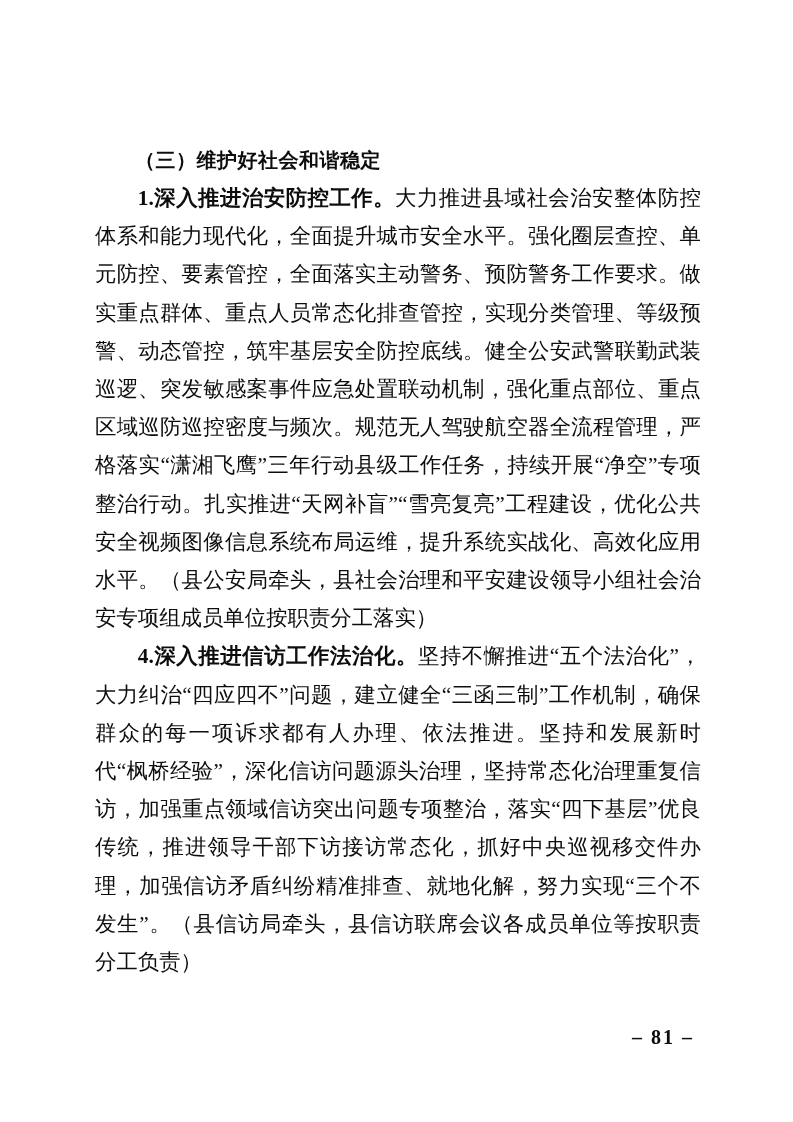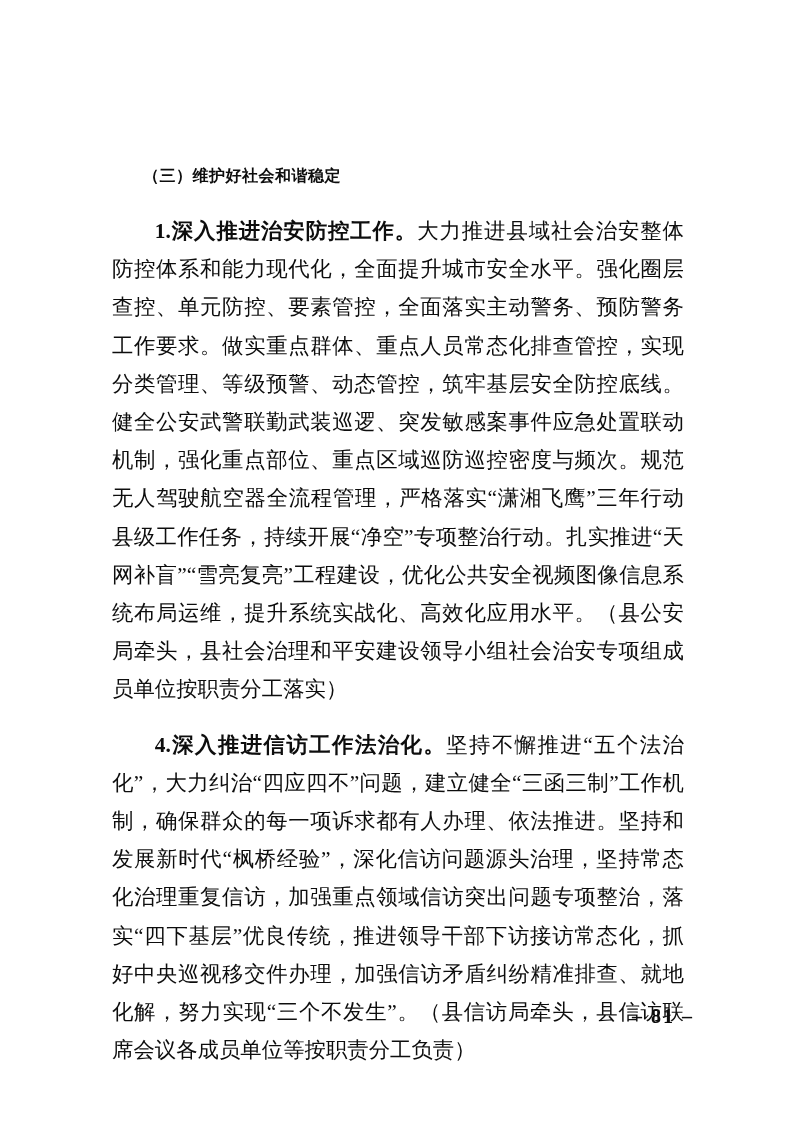--- a/index.html
+++ b/index.html
@@ -16,42 +16,42 @@
     font-family: "Liberation Serif", "DejaVu Serif", serif;
     color: #0d0d0d;
   }
   .content {
     position: absolute;
     left: 95px;
     top: 141px;
     width: 606px;
   }
   .heading {
-    margin: 16px;
-    font-size: 16px;
+    margin: 0;
+    font-size: 20px;
     line-height: 38px;
     font-weight: 700;
     text-indent: 2em;
     letter-spacing: 0.5px;
     white-space: nowrap;
   }
   .para {
-    margin: 17px;
+    margin: 0;
     font-size: 21.4px;
     line-height: 38.2px;
     text-align: justify;
     text-indent: 2em;
   }
   .para .lead {
     font-weight: 700;
   }
   .page-number {
     position: absolute;
     right: 99px;
-    top: 1005px;
+    top: 1026px;
     font-size: 20px;
     font-weight: 600;
     letter-spacing: 2px;
     color: #0d0d0d;
   }
 </style>
 </head>
 <body>
 
 <div class="page">

